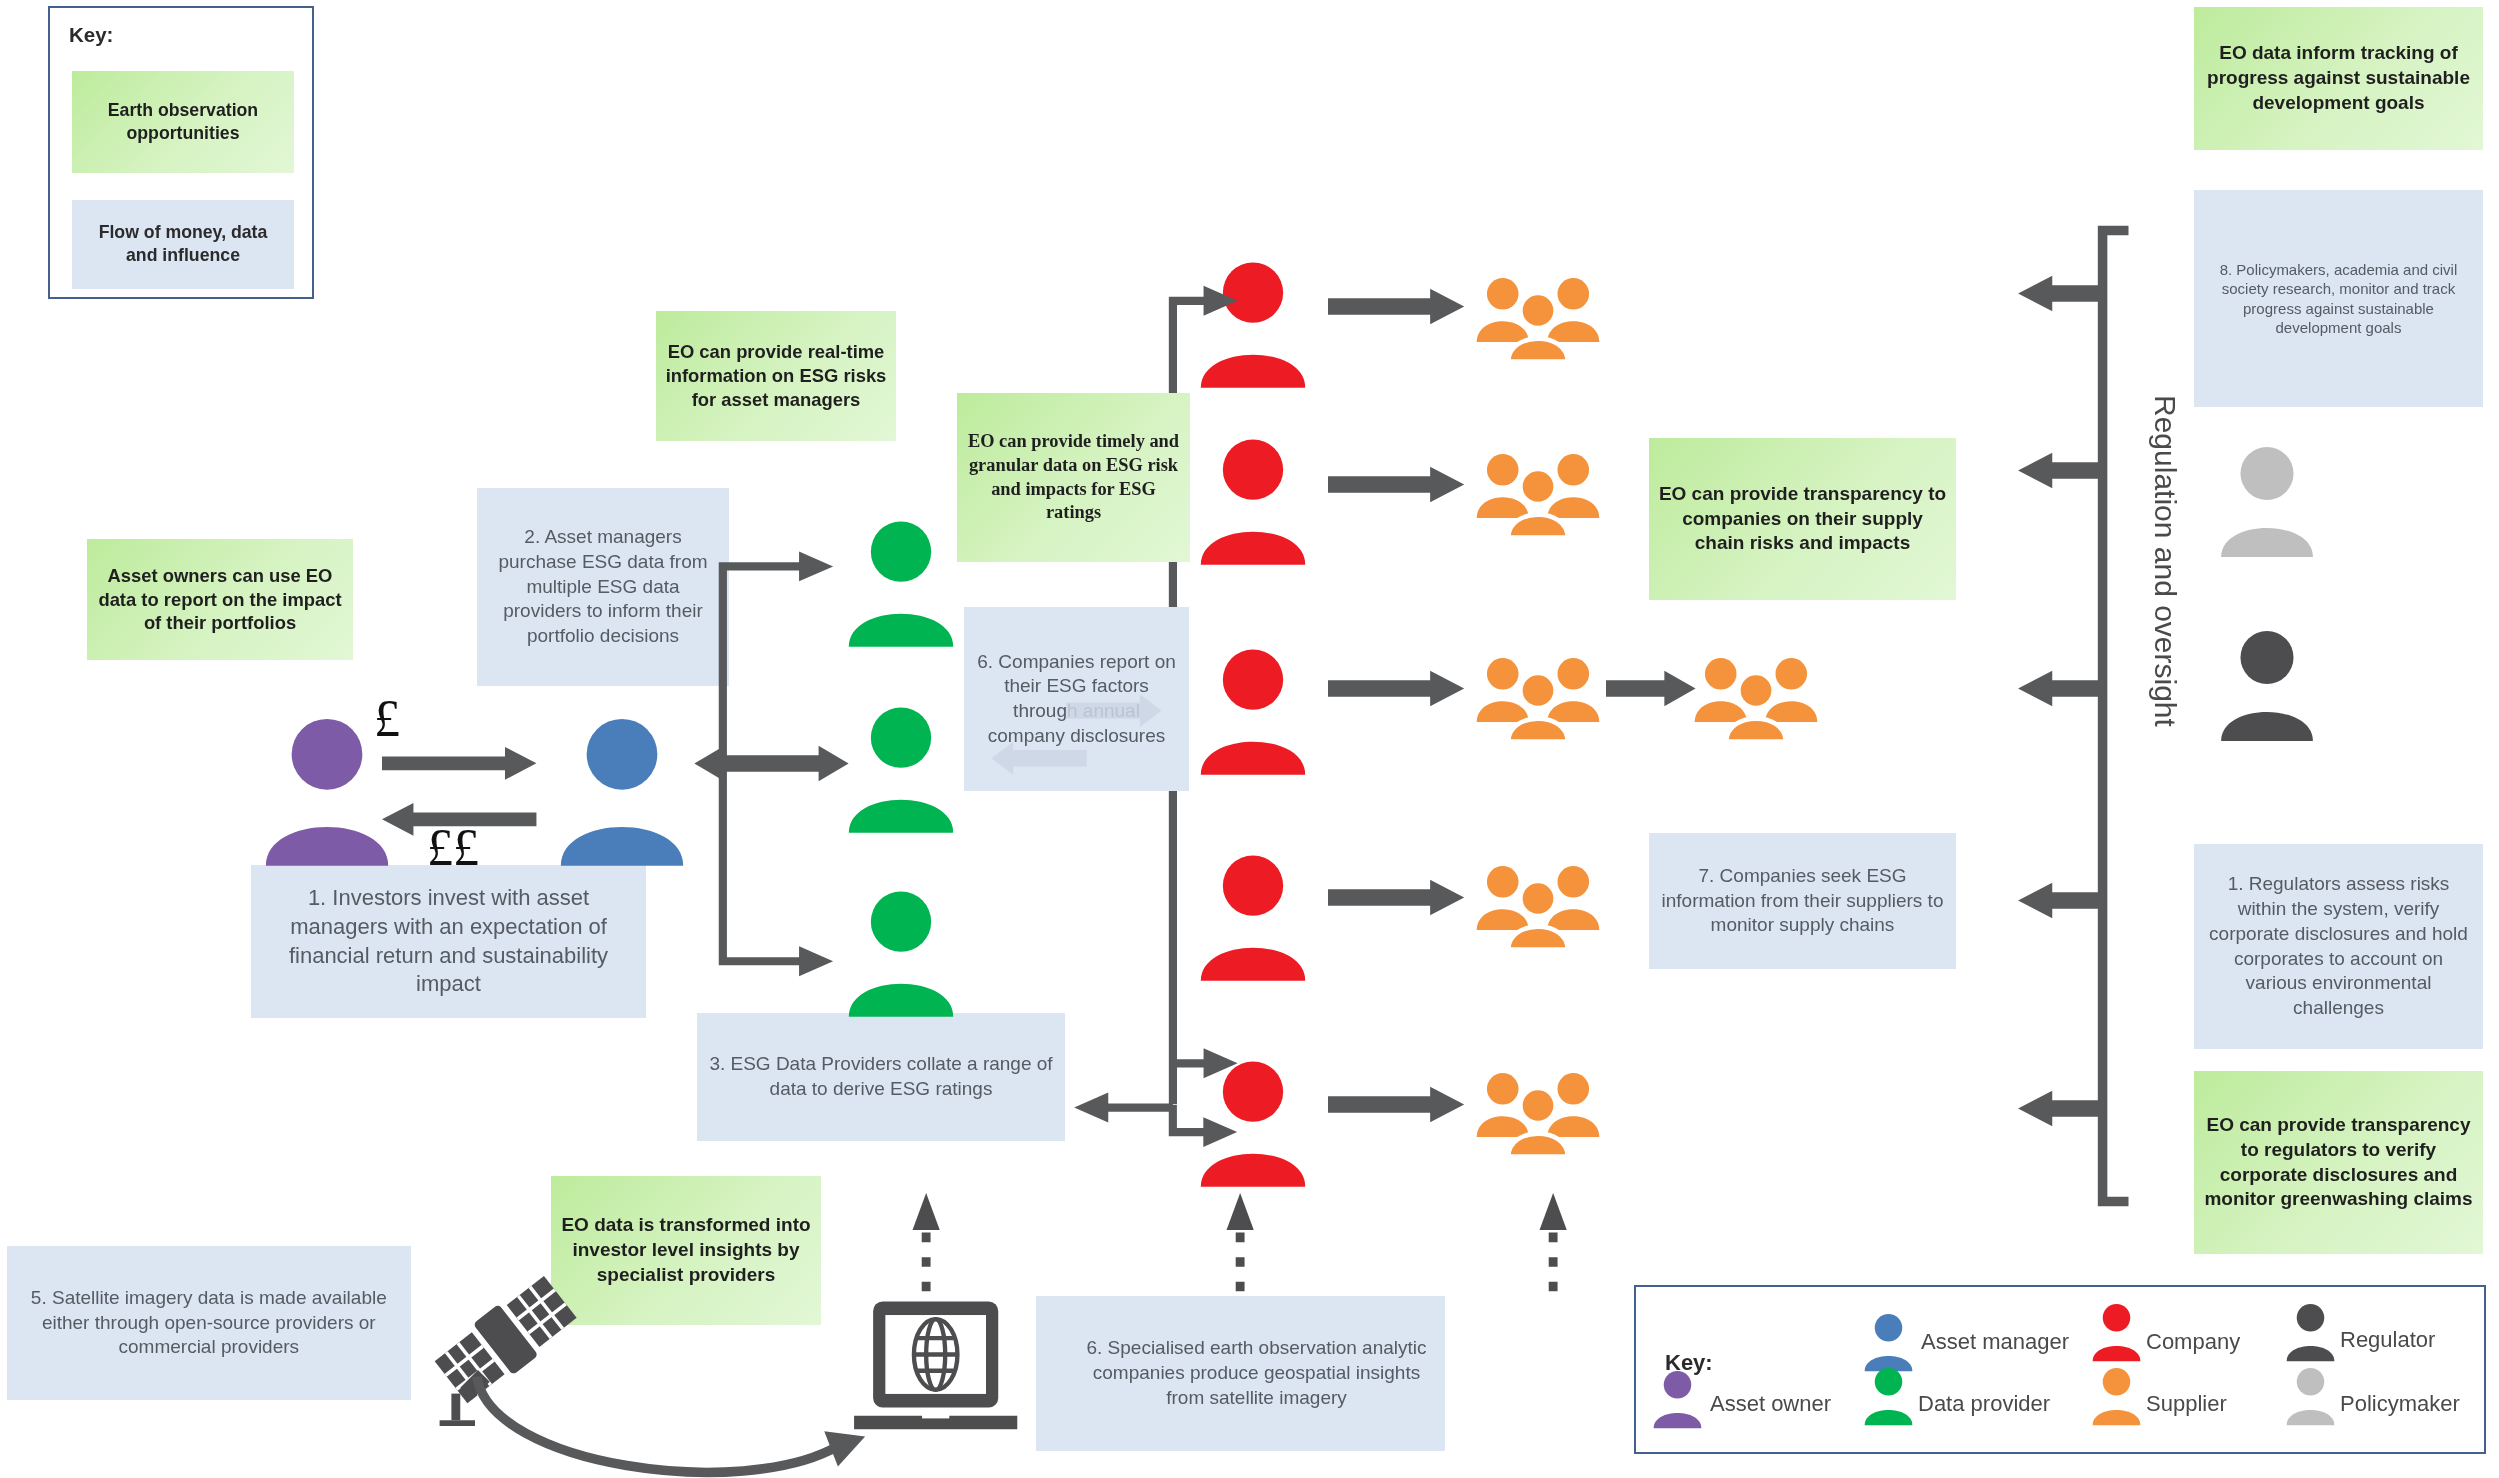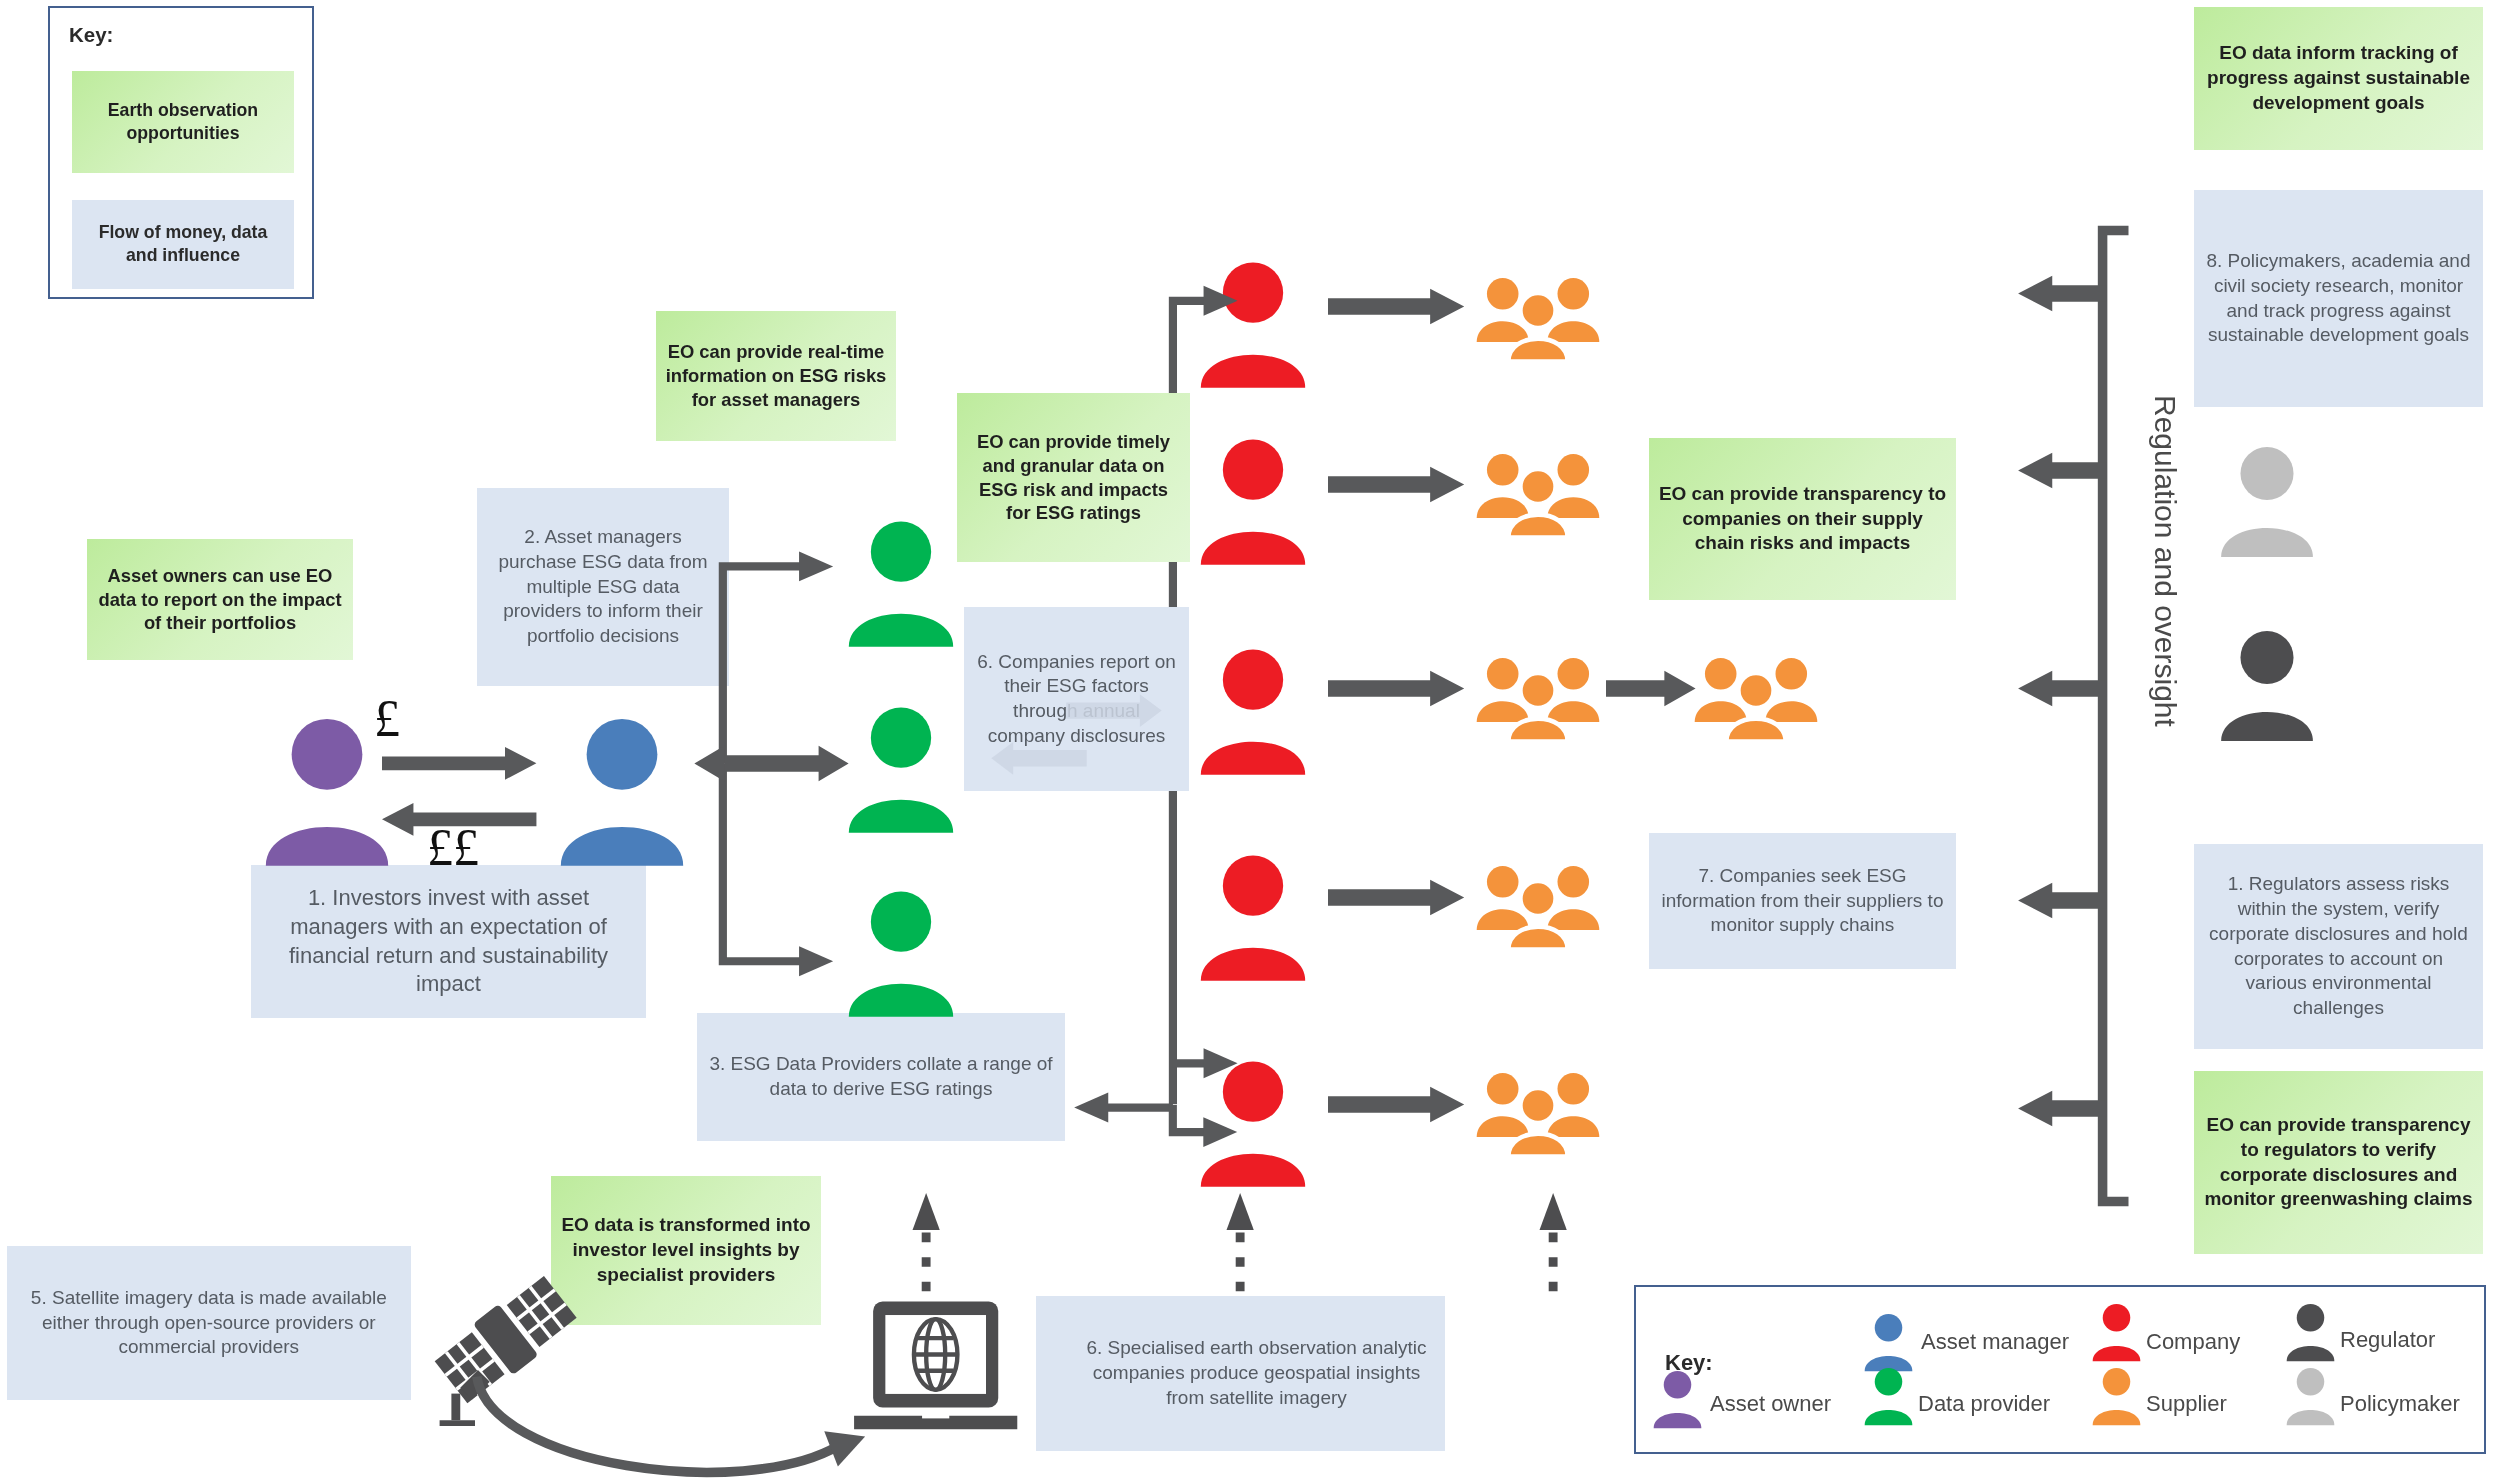--- a/index.html
+++ b/index.html
@@ -46,21 +46,21 @@
   </div>
 
   <div class="box blue" style="left:251px;top:865px;width:395px;height:153px;font-size:22px;">
     <span>1.  Investors invest with asset managers with an expectation of financial return and sustainability impact</span>
   </div>
 
   <div class="box green" style="left:656px;top:311px;width:240px;height:130px;font-size:18.4px;">
     <span>EO can provide real-time information on ESG risks for asset managers</span>
   </div>
 
-  <div class="box green" style="left:957px;top:393px;width:233px;height:169px;font-size:18.4px;z-index:5;">
+  <div class="box green" style="left:957px;top:393px;width:233px;height:169px;font-size:18.4px;z-index:5;font-family:Liberation Serif, serif;">
     <span>EO can provide timely and granular data on ESG risk and impacts for ESG ratings</span>
   </div>
 
   <div class="box blue" style="left:697px;top:1013px;width:368px;height:128px;font-size:19px;">
     <span>3.  ESG Data Providers collate a range of data to derive ESG ratings</span>
   </div>
 
   <div style="position:absolute;left:964px;top:607px;width:225px;height:184px;z-index:6;">
     <div class="box blue" style="left:0;top:0;width:225px;height:184px;font-size:19px;background:#dce5f2;">
       <span>6.  Companies report on their ESG factors through annual company disclosures</span>
@@ -78,21 +78,21 @@
   </div>
 
   <div class="box blue" style="left:1649px;top:833px;width:307px;height:136px;font-size:19px;">
     <span>7.  Companies seek ESG information from their suppliers to monitor supply chains</span>
   </div>
 
   <div class="box green" style="left:2194px;top:6.8px;width:289px;height:143px;font-size:19px;">
     <span>EO data inform tracking of progress against sustainable development goals</span>
   </div>
 
-  <div class="box blue" style="left:2194px;top:190px;width:289px;height:217px;font-size:19px;">
+  <div class="box blue" style="left:2194px;top:190px;width:289px;height:217px;font-size:15px;">
     <span>8.  Policymakers, academia and civil society research, monitor and track progress against sustainable development goals</span>
   </div>
 
   <div class="box blue" style="left:2194px;top:844px;width:289px;height:205px;font-size:19px;">
     <span>1.  Regulators assess risks within the system, verify corporate disclosures and hold corporates to account on various environmental challenges</span>
   </div>
 
   <div class="box green" style="left:2194px;top:1071px;width:289px;height:183px;font-size:19px;">
     <span>EO can provide transparency to regulators to verify corporate disclosures and monitor greenwashing claims</span>
   </div>

